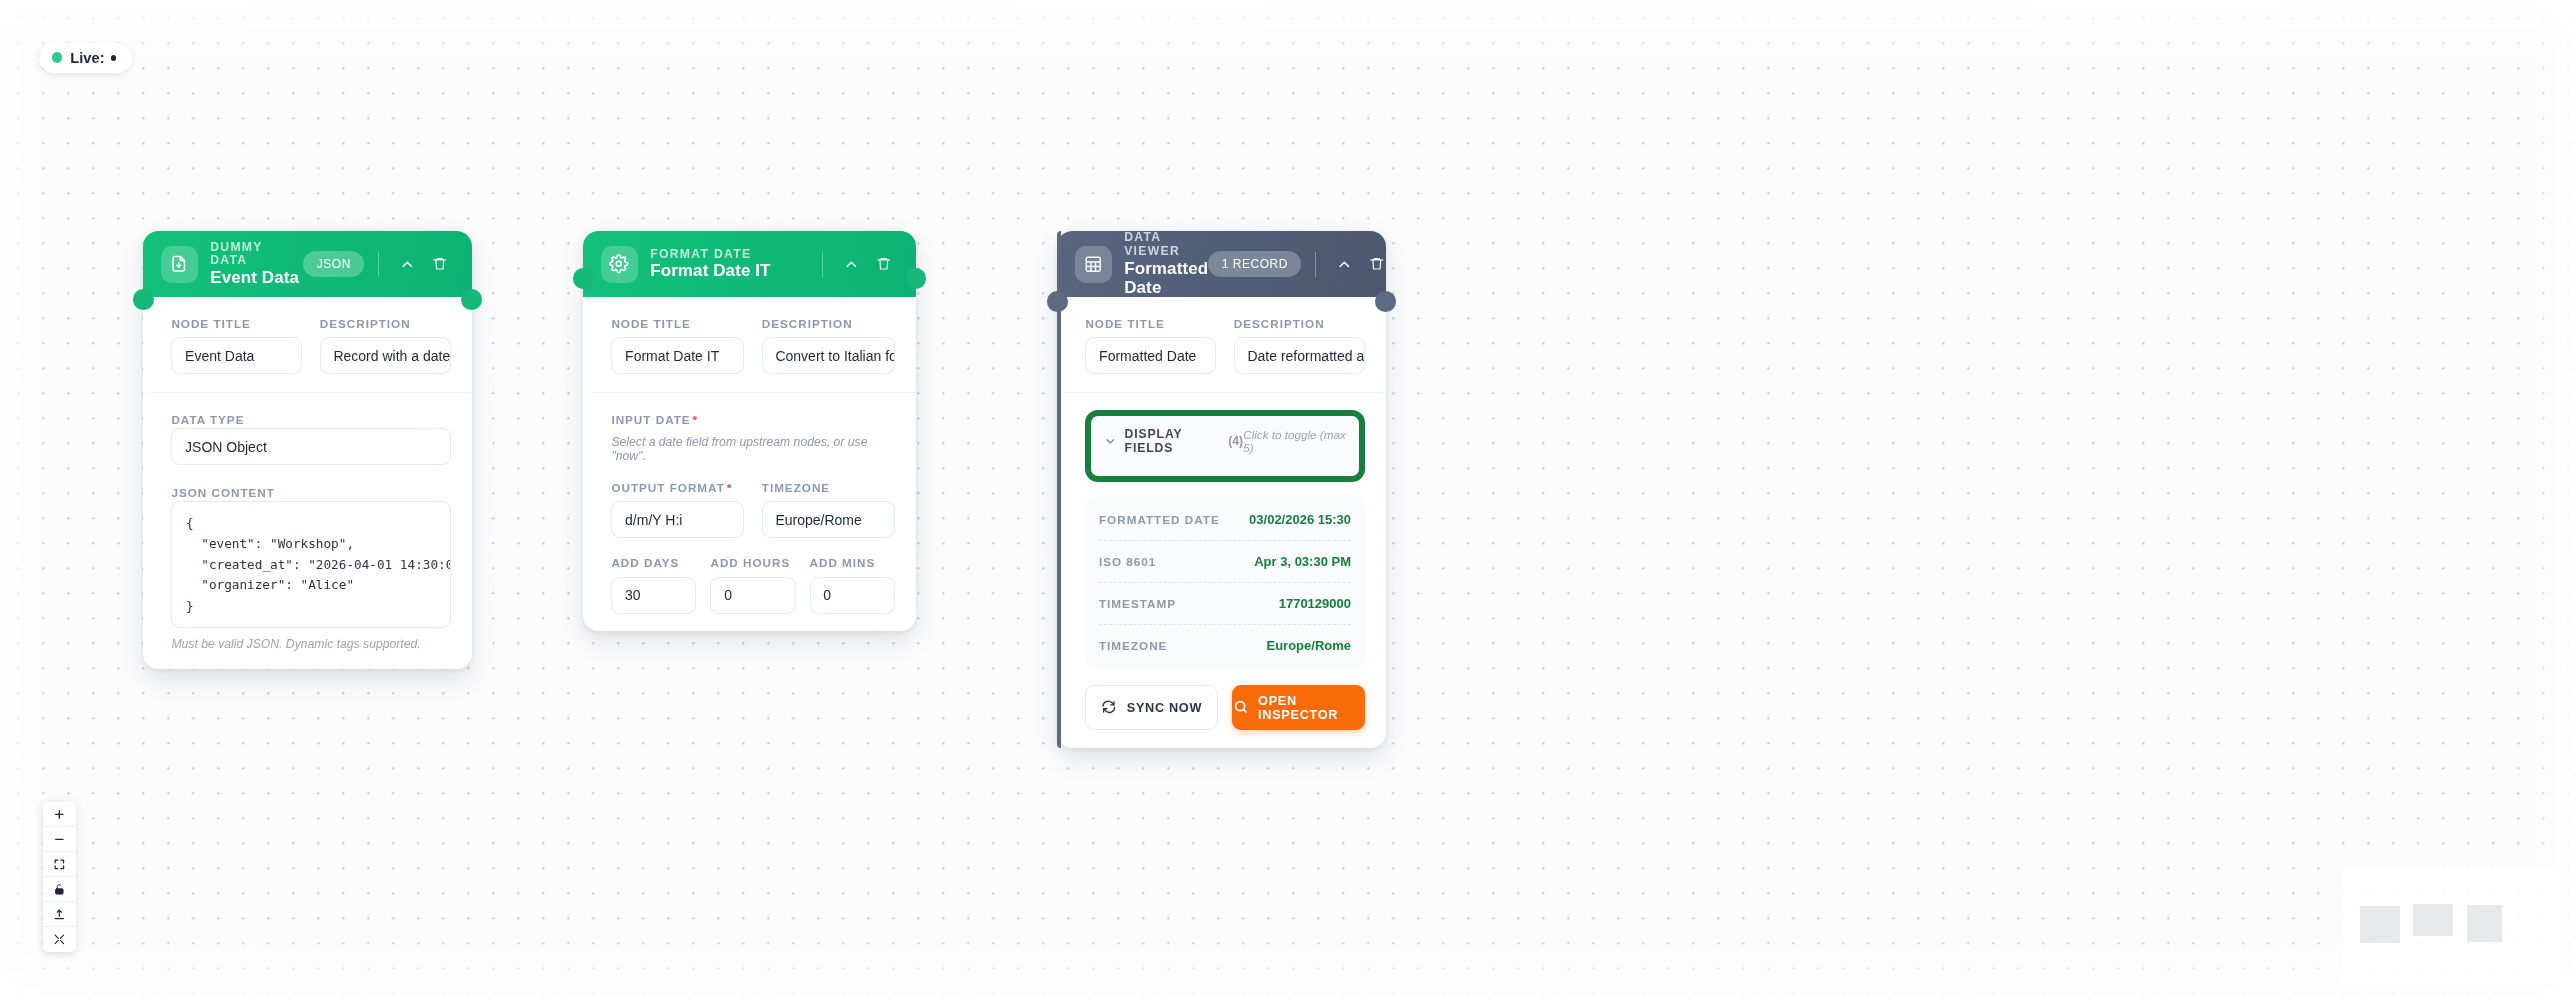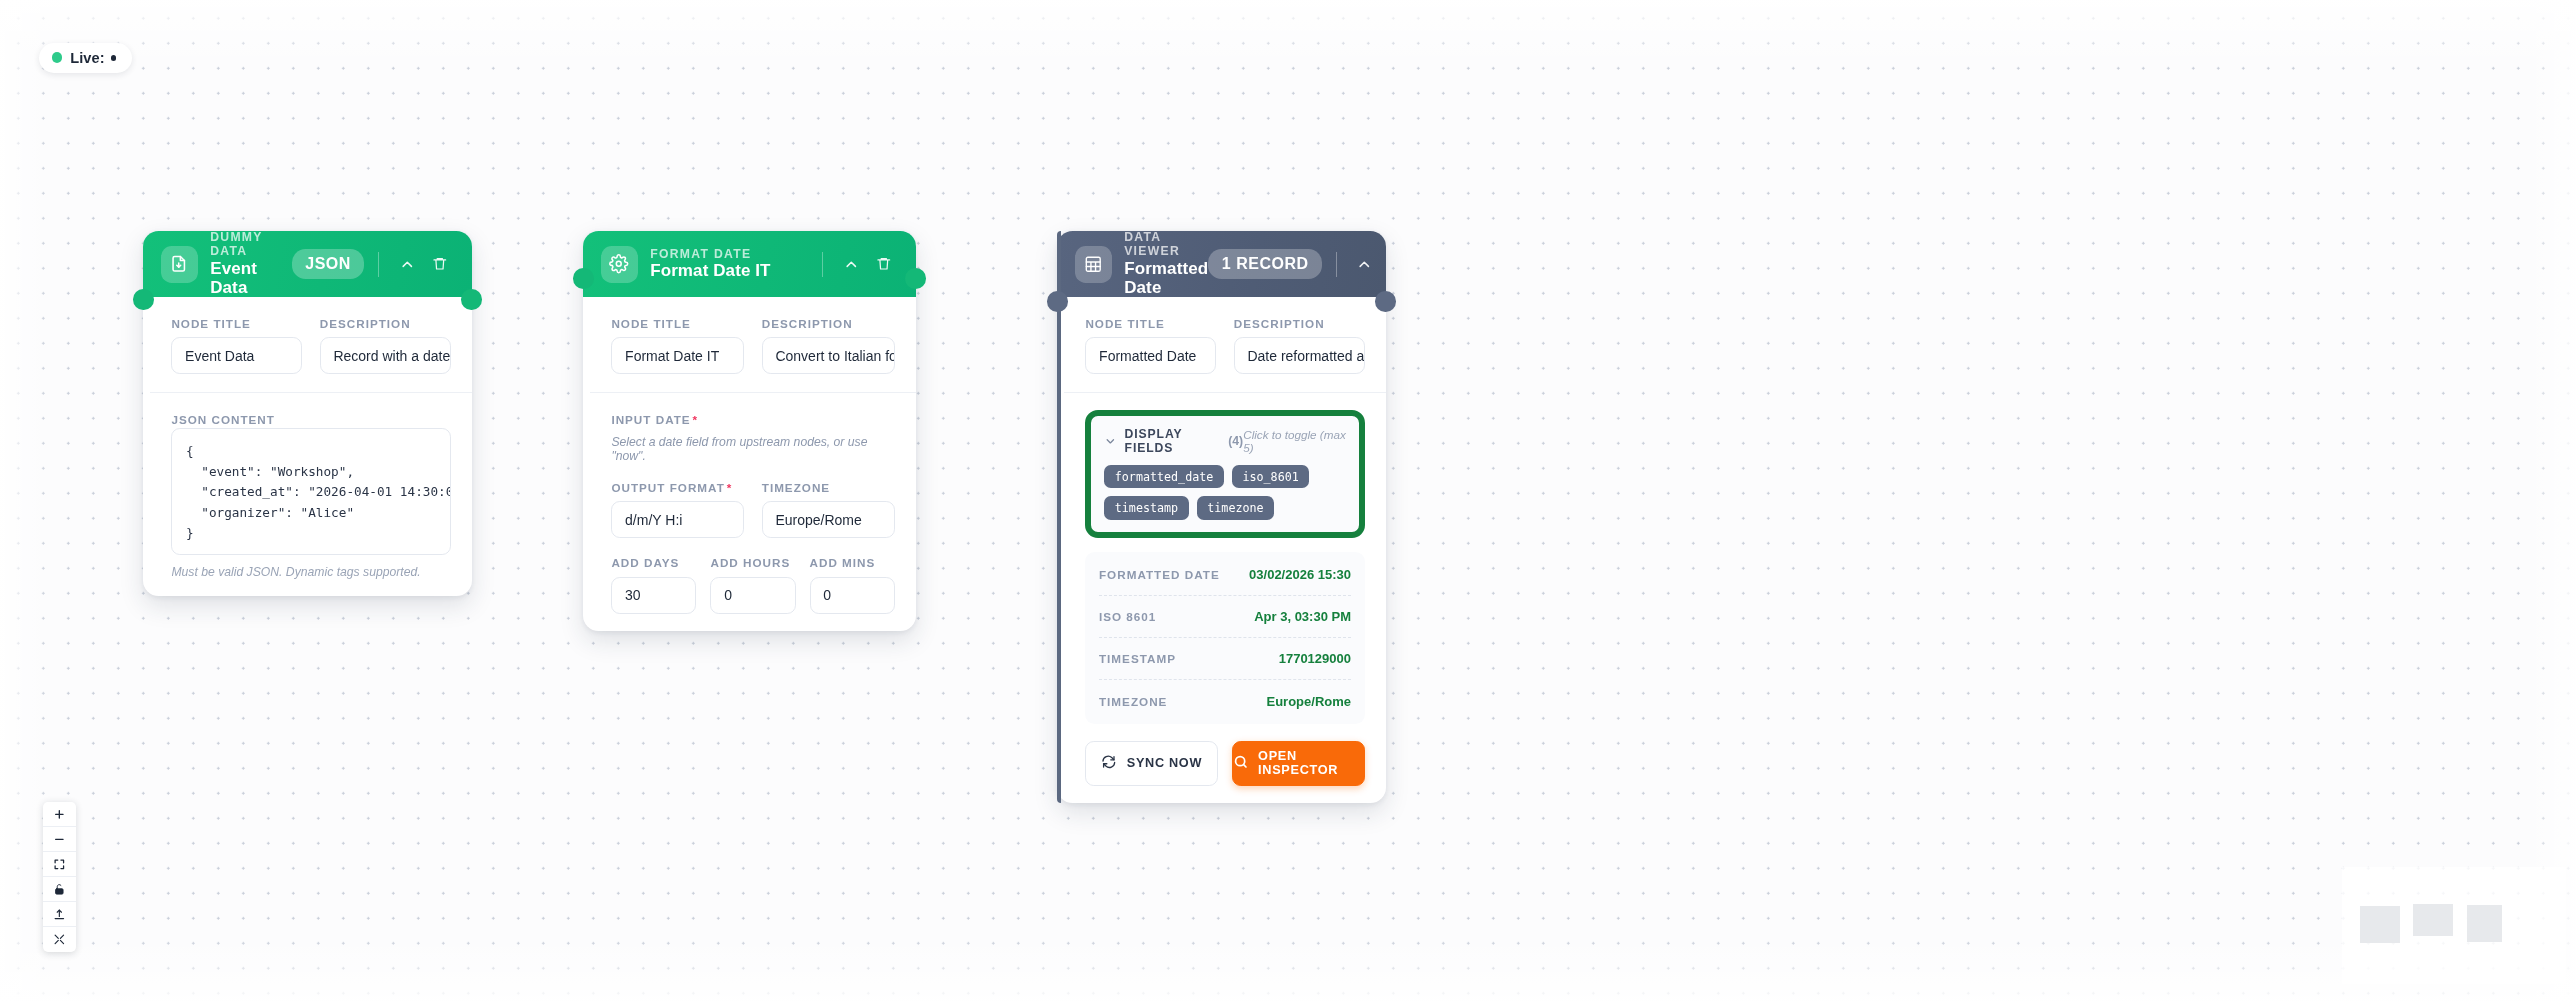--- a/index.html
+++ b/index.html
@@ -83,21 +83,21 @@
   .head-texts { display: flex; flex-direction: column; justify-content: center; line-height: 1.12; }
   .head-kicker {
     font-size: 12.2px; font-weight: 700; letter-spacing: 1.3px;
     color: rgba(255,255,255,.72); text-transform: uppercase;
   }
   .head-title { font-size: 17px; font-weight: 700; color: #fff; letter-spacing: 0.1px; }
 
   .head-right { margin-left: auto; display: flex; align-items: center; gap: 3.9px; }
   .head-badge {
     background: rgba(255,255,255,.26);
-    color: #fff; font-size: 16px; font-weight: 700; letter-spacing: 0.5px;
+    color: #fff; font-size: 12px; font-weight: 400; letter-spacing: 0.5px;
     padding: 5.8px 13.6px; border-radius: 13.6px;
     white-space: nowrap;
     text-align: right;
   }
   .head-sep { width: 1px; height: 25px; background: rgba(255,255,255,.33); margin: 0 9.7px; }
   .head-btn {
     width: 29px; height: 29px; display: flex; align-items: center; justify-content: center;
     cursor: pointer; opacity: .92;
   }
 
@@ -260,20 +260,24 @@
             <div class="f-input">Event Data</div>
           </div>
           <div class="field">
             <span class="f-label">DESCRIPTION</span>
             <div class="f-input">Record with a date field</div>
           </div>
         </div>
 
         <div class="divider"></div>
 
+        <div class="section">
+          <span class="f-label">DATA TYPE</span>
+          <div class="f-input">JSON Object</div>
+        </div>
 
         <div class="section">
           <span class="f-label">JSON CONTENT</span>
           <div class="code-area">{
   "event": "Workshop",
   "created_at": "2026-04-01 14:30:00",
   "organizer": "Alice"
 }</div>
           <div class="code-note">Must be valid JSON. Dynamic tags supported.</div>
         </div>
@@ -414,26 +418,20 @@
             <div class="df-head">
               <span class="df-chevron">
                 <svg width="12.7" height="12.7" viewBox="0 0 24 24" fill="none" stroke="#7b879c" stroke-width="2.4" stroke-linecap="round" stroke-linejoin="round">
                     <path d="M6 9l6 6 6-6"></path>
                   </svg>
               </span>
               <span class="df-title">DISPLAY FIELDS</span>
               <span class="df-count">(4)</span>
               <span class="df-hint">Click to toggle (max 5)</span>
             </div>
-            <div class="df-chips">
-              <span class="chip">formatted_date</span>
-              <span class="chip">iso_8601</span>
-              <span class="chip">timestamp</span>
-              <span class="chip">timezone</span>
-            </div>
           </div>
 
           <div class="kv-box">
             <div class="kv-row">
               <span class="kv-key">FORMATTED DATE</span>
               <span class="kv-val">03/02/2026 15:30</span>
             </div>
             <div class="kv-row">
               <span class="kv-key">ISO 8601</span>
               <span class="kv-val">Apr 3, 03:30 PM</span>

